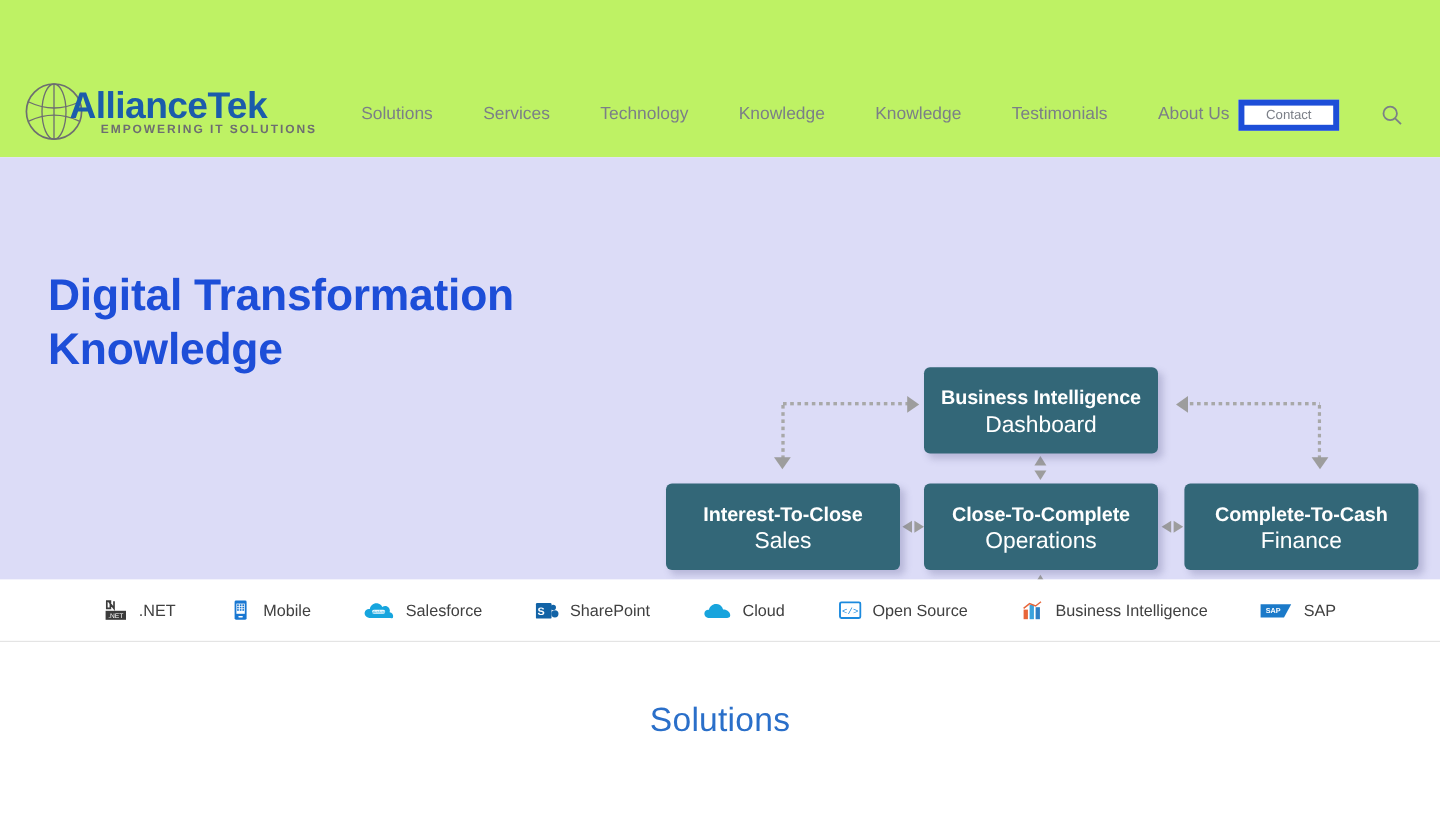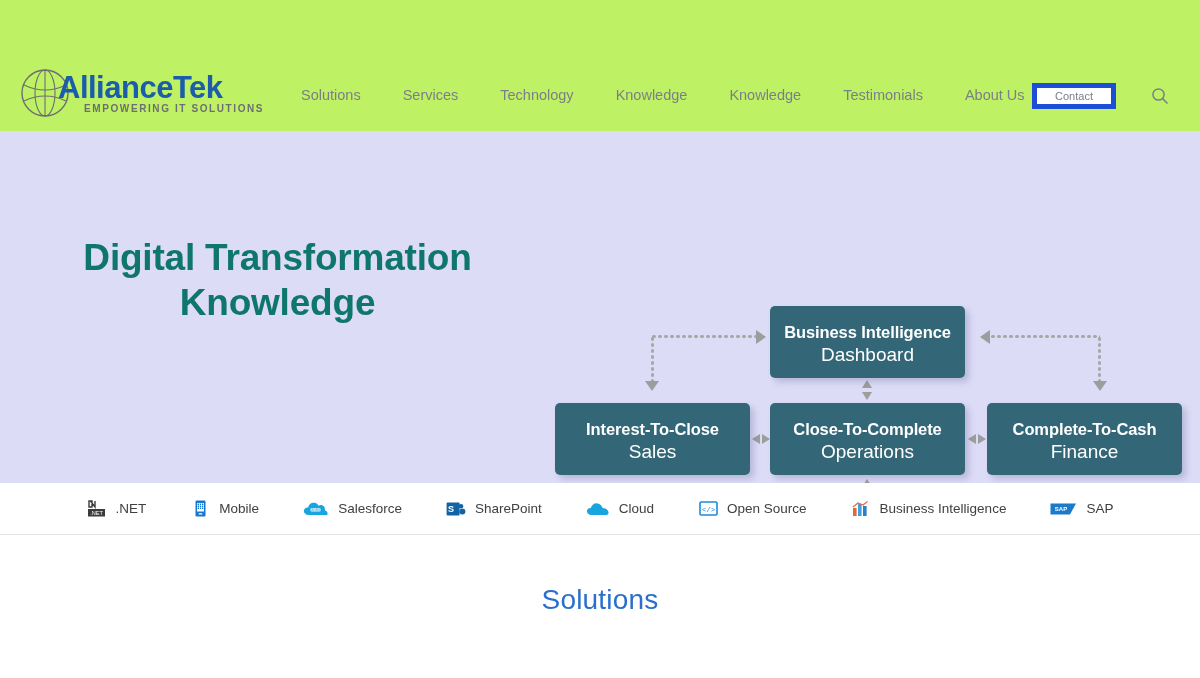--- a/index.html
+++ b/index.html
@@ -102,27 +102,26 @@
   .hero {
     position: relative;
     width: 1200px;
     height: 352px;
     background: #dcdcf7;
     overflow: hidden;
   }
   .hero-title {
     position: absolute;
     left: 40px;
-    top: 104px;
+    top: 92px;
     width: 475px;
-    text-align: center;
     font-size: 37px;
     line-height: 45px;
     font-weight: bold;
-    color: #0f766e;
+    color: #1d4ed8;
     letter-spacing: -0.2px;
   }
 
   
   .diagram {
     position: absolute;
     left: 540px;
     top: 0px;
     width: 660px;
     height: 352px;

